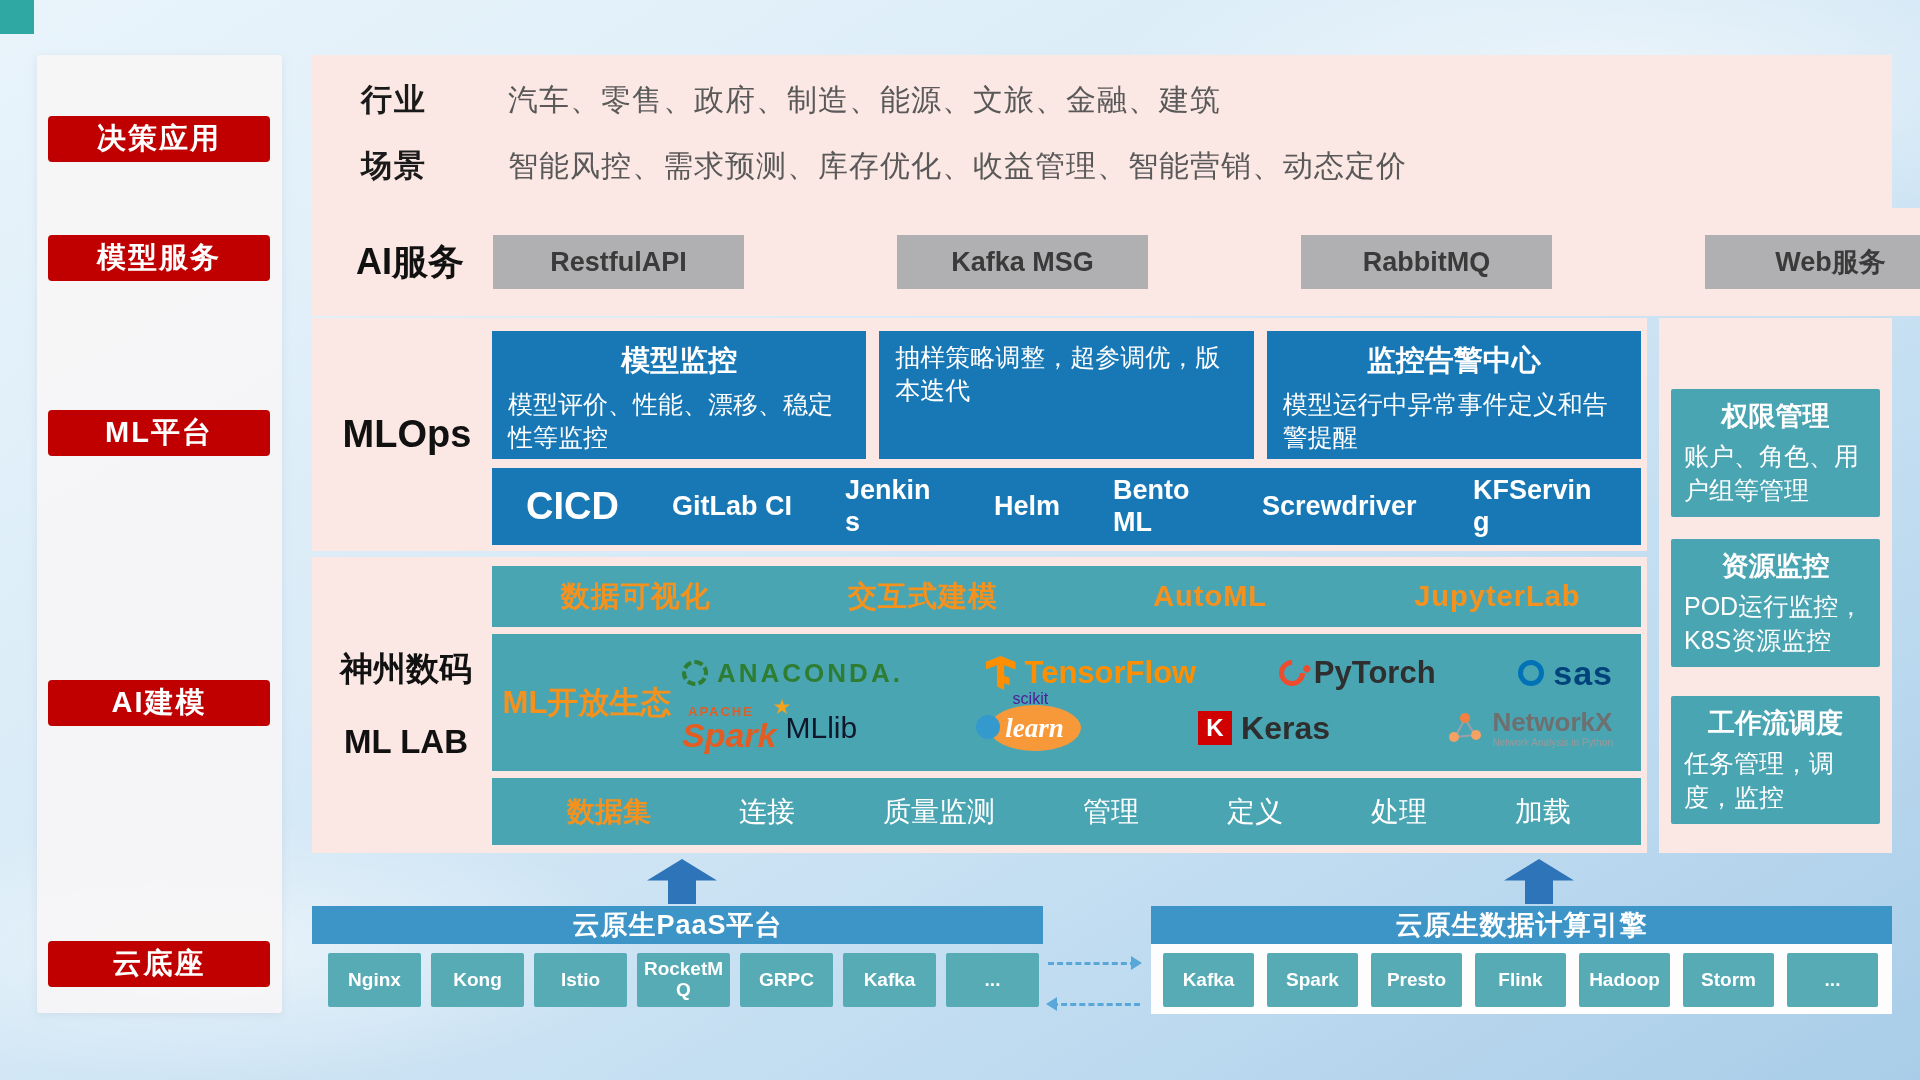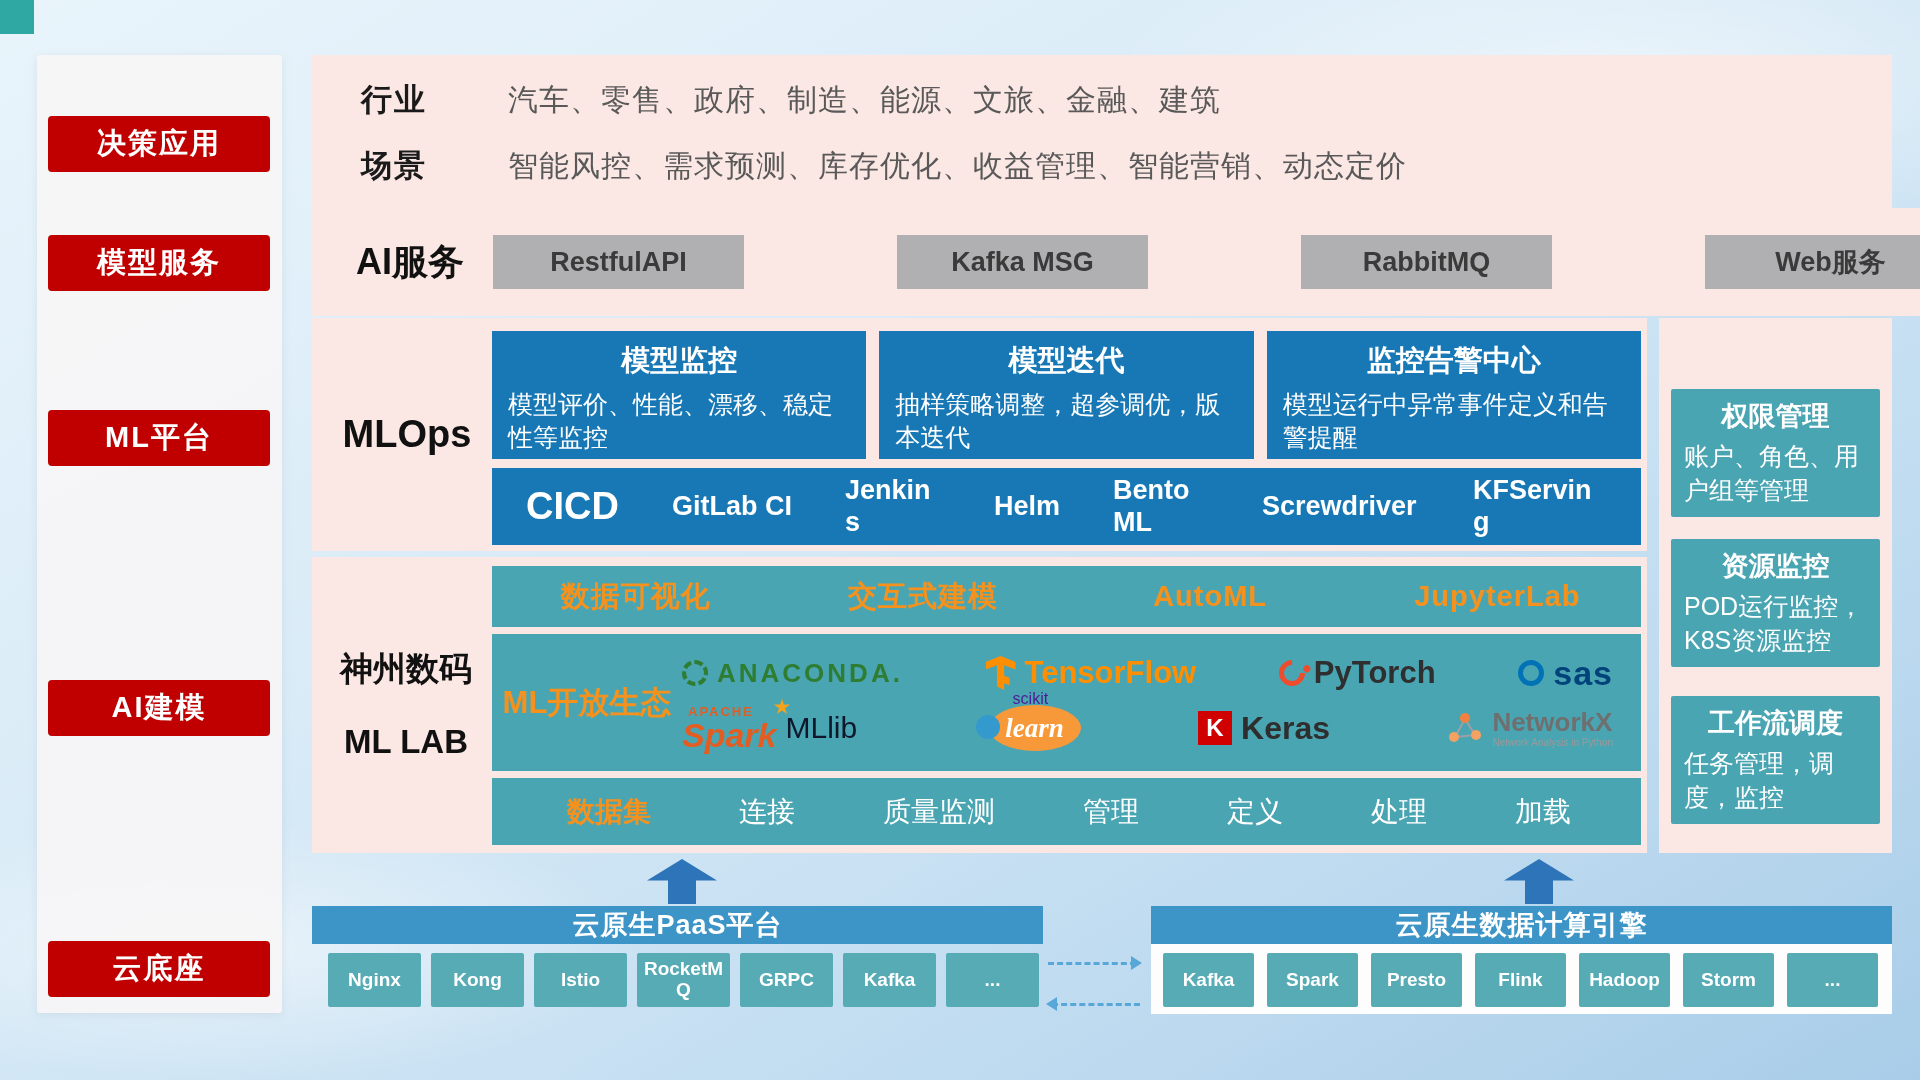--- a/index.html
+++ b/index.html
@@ -11,21 +11,21 @@
   body{font-family:"Liberation Sans",sans-serif;}
   .canvas{position:relative;width:1920px;height:1080px;overflow:hidden;
     background:
       radial-gradient(ellipse 700px 220px at 12% 88%, rgba(255,255,255,.5), transparent 60%),
       radial-gradient(ellipse 900px 280px at 85% 8%, rgba(255,255,255,.55), transparent 60%),
       linear-gradient(150deg,#e9f4fb 0%,#d9ebf7 40%,#bfdbf0 75%,#a9cde8 100%);}
   .corner{position:absolute;left:0;top:0;width:34px;height:34px;background:#2fa8a3;}
 
   
   .sidebar{position:absolute;left:37px;top:55px;width:245px;height:958px;background:rgba(246,245,246,.94);border-radius:3px;box-shadow:0 2px 8px rgba(120,140,160,.15);}
-  .badge{position:absolute;left:11px;width:222px;height:56px;background:var(--red);color:#fff;
+  .badge{position:absolute;left:11px;width:222px;height:46px;background:var(--red);color:#fff;
     font-weight:bold;font-size:29px;display:flex;align-items:center;justify-content:center;
     border-radius:4px;letter-spacing:2px;}
   .b1{top:61px}.b2{top:180px}.b3{top:355px}.b4{top:625px}.b5{top:886px}
 
   .panel{position:absolute;background:var(--pink-panel);}
 
   
   #panel-industry{left:312px;top:55px;width:1580px;height:156px;display:flex;flex-direction:column;justify-content:space-evenly;}
   .ind-row{display:flex;align-items:center;}
   .ind-label{width:196px;padding-left:49px;font-weight:bold;font-size:31px;color:#1a1a1a;letter-spacing:2px;}
@@ -152,21 +152,20 @@
   </section>
 
   <section class="panel" id="panel-mlops">
     <div class="mlops-label">MLOps</div>
     <div class="mlops-cards">
       <div class="blue-card">
         <div class="t">模型监控</div>
         <div class="d">模型评价、性能、漂移、稳定性等监控</div>
       </div>
       <div class="blue-card">
-        <div class="t">模型迭代</div>
         <div class="d">抽样策略调整，超参调优，版本迭代</div>
       </div>
       <div class="blue-card">
         <div class="t">监控告警中心</div>
         <div class="d">模型运行中异常事件定义和告警提醒</div>
       </div>
     </div>
     <div class="cicd-bar">
       <div class="cicd-title">CICD</div>
       <div class="cicd-tool">GitLab CI</div>

